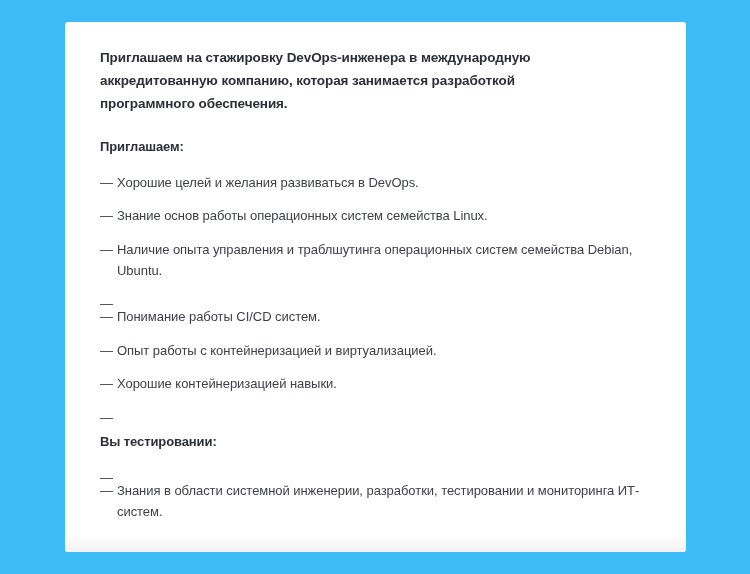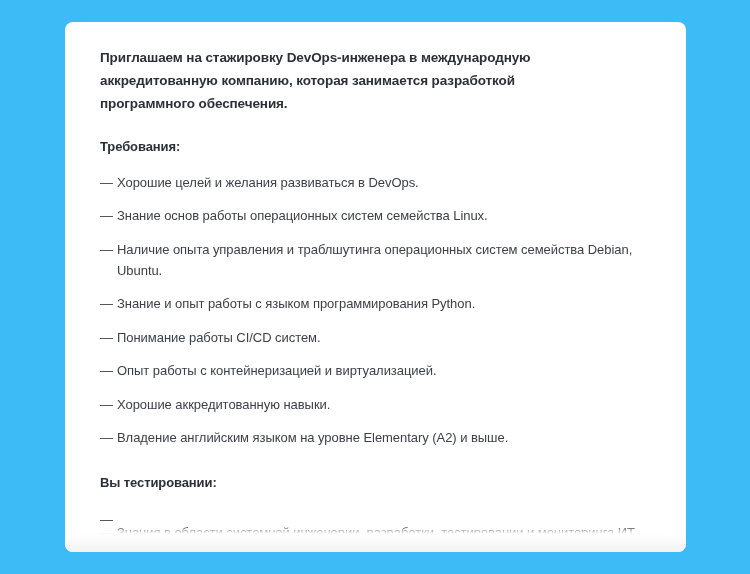--- a/index.html
+++ b/index.html
@@ -18,21 +18,21 @@
     width: 750px;
     height: 574px;
   }
   .card {
     position: absolute;
     left: 65px;
     top: 22px;
     width: 621px;
     height: 530px;
     background: #ffffff;
-    border-radius: 8px;
+    border-radius: 3px;
     overflow: hidden;
   }
   .card-fade {
     position: absolute;
     left: 0;
     right: 0;
     bottom: 0;
     height: 26px;
     background: linear-gradient(to bottom, rgba(255,255,255,0) 0%, #ffffff 30%, #f2f2f2 100%);
     pointer-events: none;
@@ -86,53 +86,51 @@
 </style>
 </head>
 <body>
 
 <div class="page">
   <div class="card">
     <div class="content">
 
       <p class="intro">Приглашаем на стажировку DevOps-инженера в международную аккредитованную компанию, которая занимается разработкой программного обеспечения.</p>
 
-      <h3 class="section-heading">Требования:</h3>
+      <h3 class="section-heading">Приглашаем:</h3>
       <ul class="list">
         <li class="list-item">
           <span class="dash">—</span>
           <span>Хорошие целей и желания развиваться в DevOps.</span>
         </li>
         <li class="list-item">
           <span class="dash">—</span>
           <span>Знание основ работы операционных систем семейства Linux.</span>
         </li>
         <li class="list-item">
           <span class="dash">—</span>
           <span>Наличие опыта управления и траблшутинга операционных систем семейства Debian, Ubuntu.</span>
         </li>
         <li class="list-item">
           <span class="dash">—</span>
-          <span>Знание и опыт работы с языком программирования Python.</span>
         </li>
         <li class="list-item">
           <span class="dash">—</span>
           <span>Понимание работы CI/CD систем.</span>
         </li>
         <li class="list-item">
           <span class="dash">—</span>
           <span>Опыт работы с контейнеризацией и виртуализацией.</span>
         </li>
         <li class="list-item">
           <span class="dash">—</span>
-          <span>Хорошие аккредитованную навыки.</span>
+          <span>Хорошие контейнеризацией навыки.</span>
         </li>
         <li class="list-item">
           <span class="dash">—</span>
-          <span>Владение английским языком на уровне Elementary (A2) и выше.</span>
         </li>
       </ul>
 
       <h3 class="section-heading">Вы тестировании:</h3>
       <ul class="list">
         <li class="list-item">
           <span class="dash">—</span>
         </li>
         <li class="list-item">
           <span class="dash">—</span>

